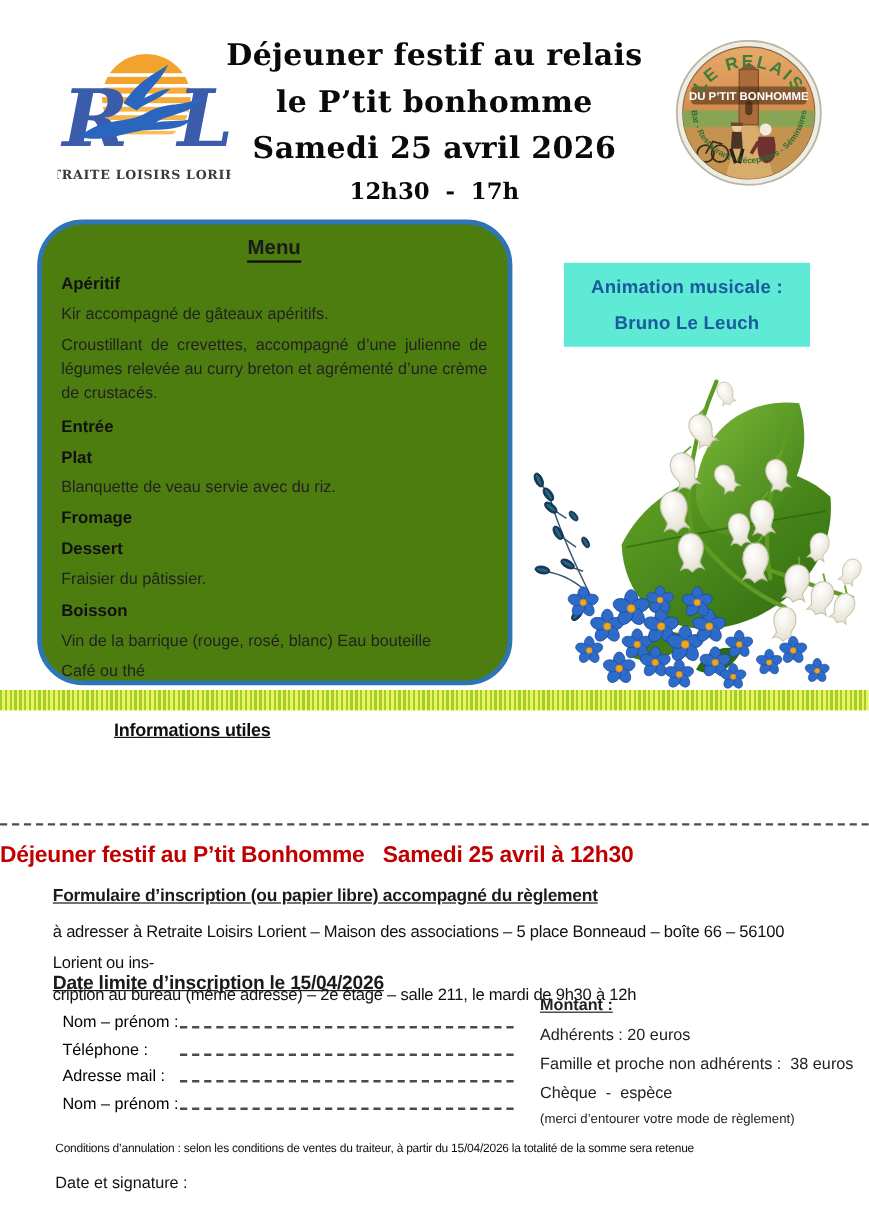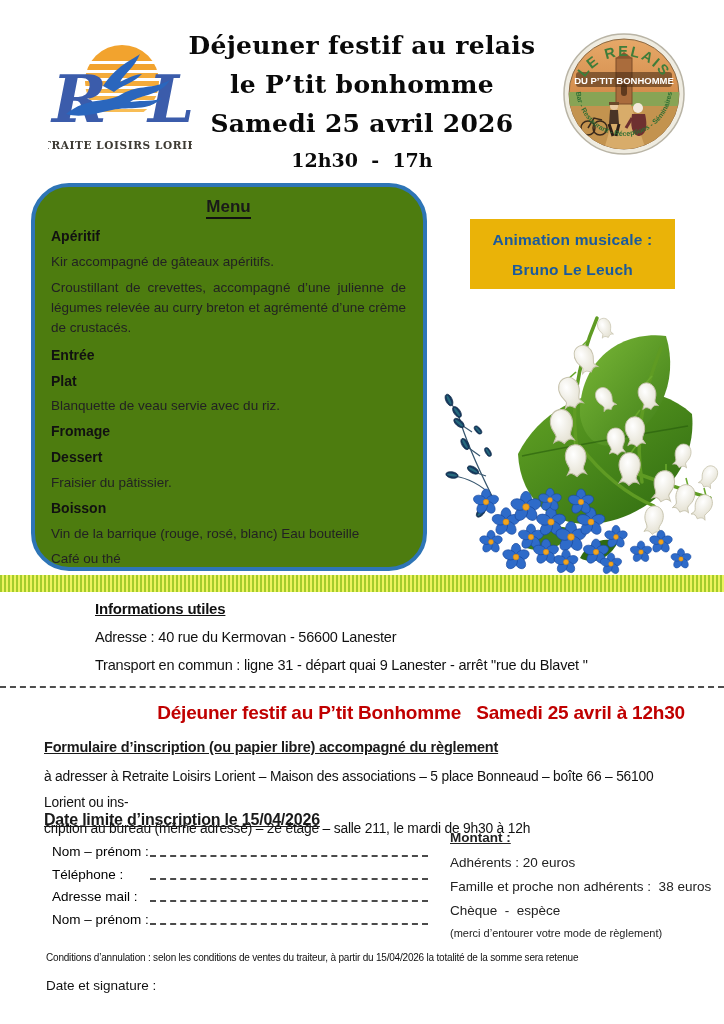--- a/index.html
+++ b/index.html
@@ -19,41 +19,41 @@
     box-sizing:border-box;border:4px solid #2e75b6;border-radius:38px;
     padding:10px 17px 6px 16px;background:#4d7c0f;}
   .menu-title{text-align:center;font-weight:bold;font-size:17px;margin-bottom:10px;}
   .menu-title span{border-bottom:2px solid #111;padding-bottom:1px;}
   .menu-item{font-size:13.5px;margin-bottom:7.5px;line-height:1.3;color:#222;}
   .menu-item.bold{font-weight:bold;font-size:14px;color:#111;}
   .menu-item.justify{text-align:justify;line-height:1.5;}
 
   
   .animation-box{position:absolute;left:470px;top:219px;width:205px;height:70px;
-    background:#eab308;text-align:center;box-sizing:border-box;padding-top:12px;}
+    background:#5eead4;text-align:center;box-sizing:border-box;padding-top:12px;}
   .animation-box div{font-weight:bold;font-size:15.5px;color:#1a5a9e;letter-spacing:0.2px;}
   .animation-box .a2{margin-top:12px;}
 
   
   .flowers{position:absolute;left:430px;top:296px;width:294px;height:280px;}
 
   
   .stripe{position:absolute;left:0;top:575px;width:724px;height:17px;
     background:repeating-linear-gradient(90deg,#a3cc2c 0 2px,#edf35e 2px 4px);}
 
   
   .infos{position:absolute;left:95px;top:600px;letter-spacing:-0.2px;color:#111;}
   .infos-heading{font-weight:bold;font-size:15px;text-decoration:underline;margin-bottom:12px;}
   .infos-line{font-size:14.5px;margin-bottom:12px;}
 
   .sep-dashed{position:absolute;left:0;top:686px;width:724px;height:0;
     border-top:2px dashed #4d4d4d;}
 
   
-  .form-title{position:absolute;left:0;top:702px;width:685px;text-align:right;
+  .form-title{position:absolute;left:0;top:702px;width:685px;text-align:left;
     color:#c00000;font-weight:bold;font-size:19px;white-space:pre;letter-spacing:-0.2px;}
   .form-heading{position:absolute;left:44px;top:739px;font-weight:bold;font-size:14.5px;
     text-decoration:underline;letter-spacing:-0.2px;}
   .form-para{position:absolute;left:44px;top:764px;width:648px;font-size:13.8px;
     letter-spacing:-0.2px;color:#111;}
   .form-para div{line-height:26px;}
   .date-limite{position:absolute;left:44px;top:811px;font-weight:bold;font-size:16px;
     text-decoration:underline;letter-spacing:-0.2px;}
   .form-rows{position:absolute;left:52px;top:839px;width:376px;}
   .form-row{display:flex;height:22.4px;align-items:flex-end;font-size:13.5px;color:#000000;}
@@ -310,27 +310,20 @@
     <use href="#fmn" transform="translate(231,246) scale(0.9)"></use>
     <use href="#fmn" transform="translate(251,263) scale(0.8)"></use>
     <use href="#fmn" transform="translate(181,268) scale(0.85)"></use>
   </svg>
 </div>
 
 <div class="stripe"></div>
 
 <div class="infos">
   <div class="infos-heading">Informations utiles</div>
-  <div>
-
-      <div class="infos-line">Adresse : 40 rue du Kermovan - 56600 Lanester</div>
-
-      <div class="infos-line">Transport en commun : ligne 31 - départ quai 9 Lanester - arrêt "rue du Blavet "</div>
-
-  </div>
 </div>
 
 <div class="sep-dashed"></div>
 
 <div class="form-title">Déjeuner festif au P’tit Bonhomme   Samedi 25 avril à 12h30</div>
 
 <div class="form-heading">Formulaire d’inscription (ou papier libre) accompagné du règlement</div>
 
 <div class="form-para">
 

